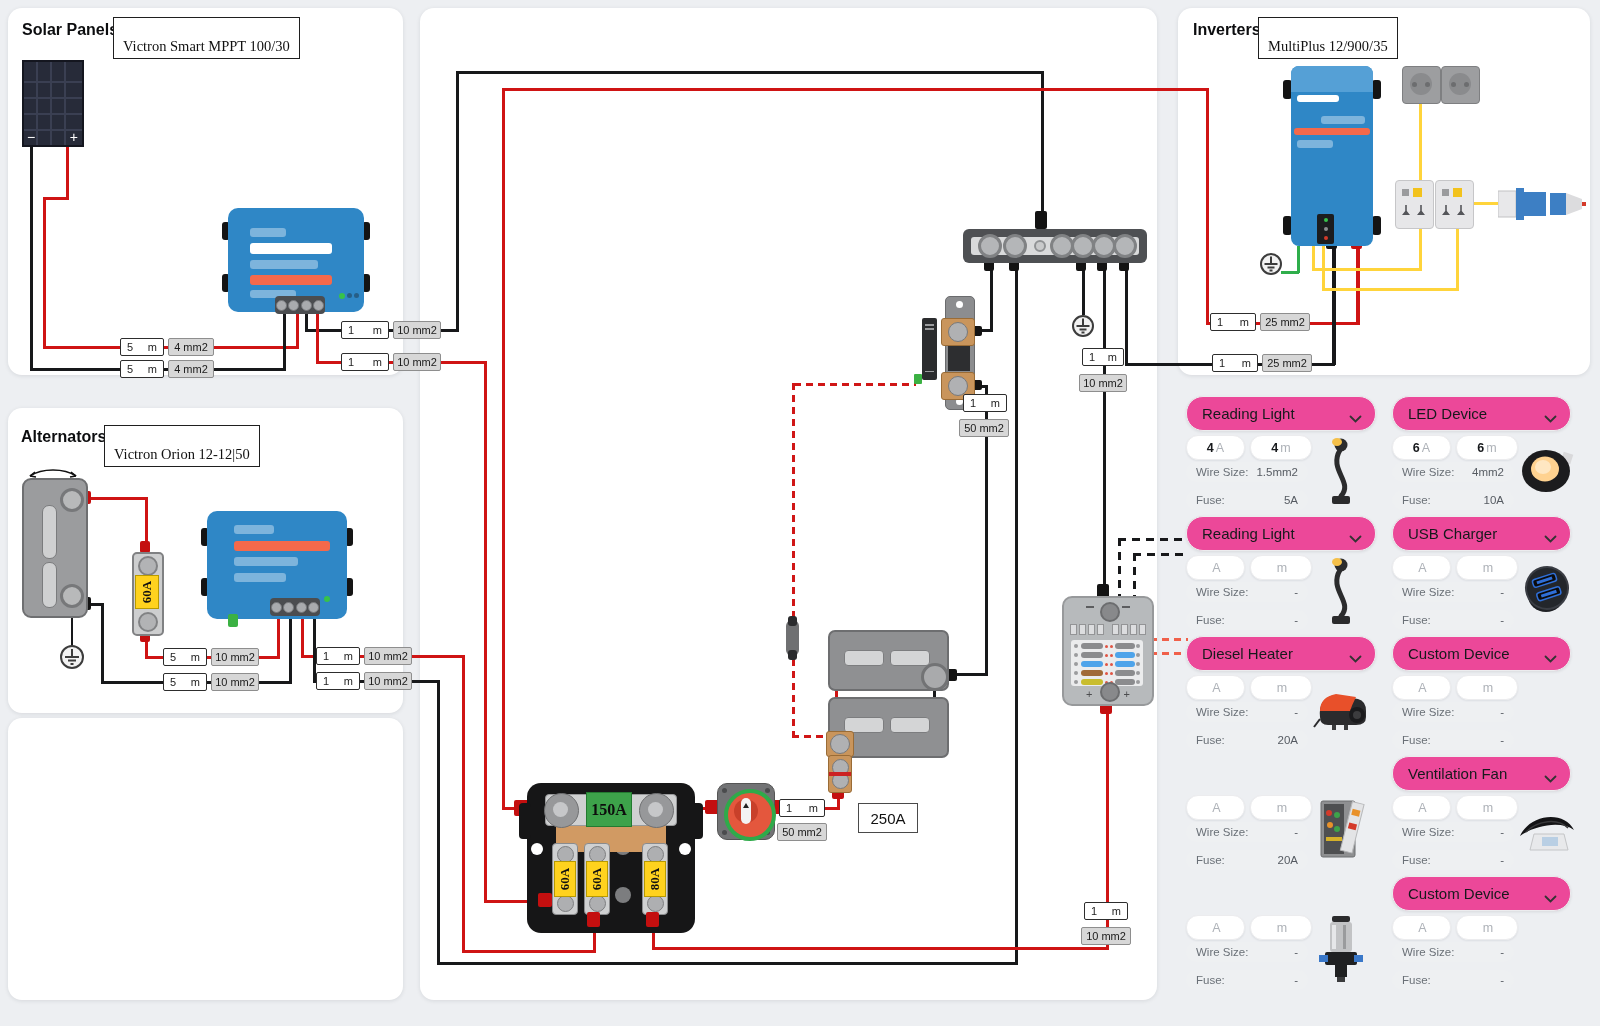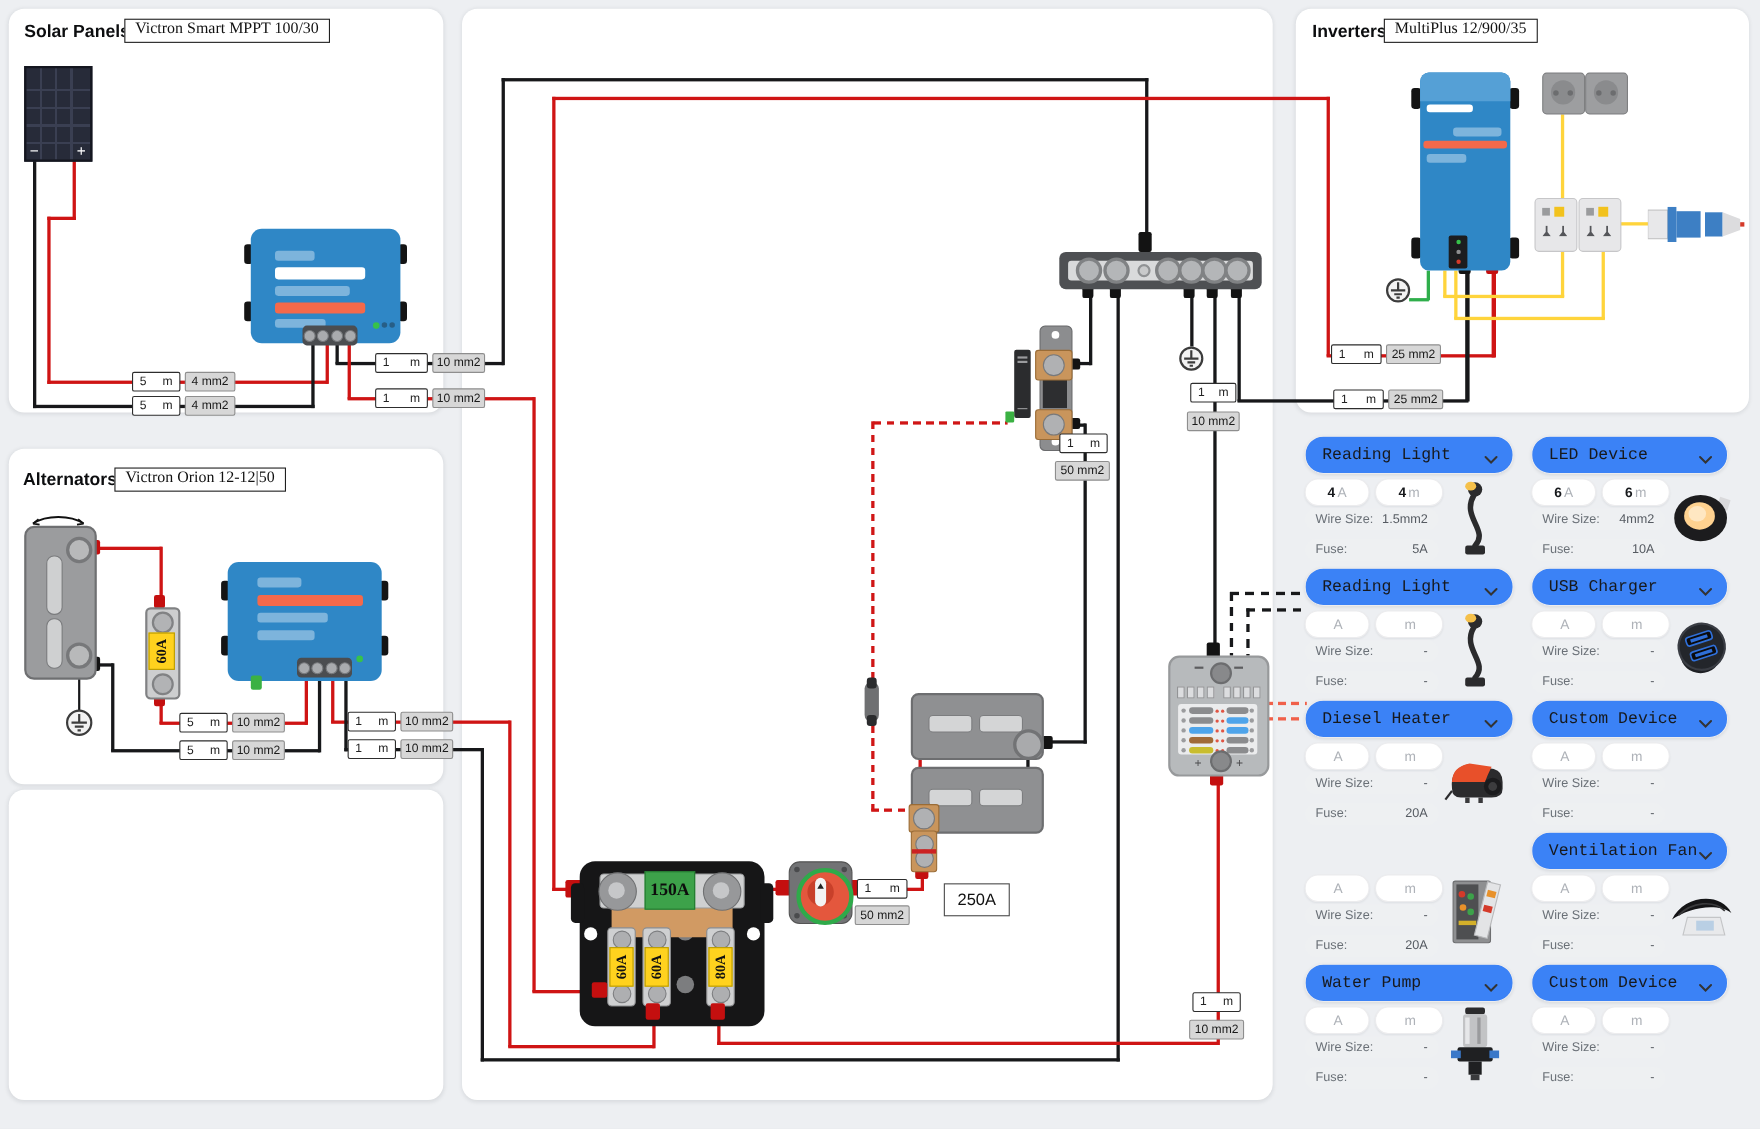--- a/index.html
+++ b/index.html
@@ -1,19 +1,19 @@
 <!DOCTYPE html>
 <html><head>
 <meta charset="utf-8">
 <style>
   html,body{margin:0;padding:0;background:#e9ebee;font-family:"Liberation Sans",sans-serif;}
   #stage{position:relative;width:1600px;height:1026px;background:#edeff2;overflow:hidden;}
   .panel{position:absolute;background:#fff;border-radius:14px;box-shadow:0 1px 4px rgba(20,25,40,.10);z-index:1;}
   .sec-title{position:absolute;font-size:16px;font-weight:700;color:#0c0d0f;z-index:25;}
-  .dev-box{position:absolute;border:1.7px solid #1f1f1f;background:#fff;padding:0 9px 3px;font-family:"Liberation Serif",serif;font-size:14.5px;color:#111;z-index:25;white-space:nowrap;}
+  .dev-box{position:absolute;border:1.7px solid #1f1f1f;background:#fff;padding:20px 9px 3px;font-family:"Liberation Serif",serif;font-size:14.5px;color:#111;z-index:25;white-space:nowrap;}
   
   .wire{position:absolute;z-index:5;}
   .wh{height:3px;} .wv{width:3px;}
   .red{background:#cf1414;} .blk{background:#17181a;} .yel{background:#ffd43b;} .grn{background:#2fae4b;}
   .dbh{position:absolute;height:3px;background:repeating-linear-gradient(90deg,#17181a 0 8px,transparent 8px 14px);z-index:5;}
   .dbv{position:absolute;width:3px;background:repeating-linear-gradient(180deg,#17181a 0 8px,transparent 8px 14px);z-index:5;}
   .drh{position:absolute;height:3px;background:repeating-linear-gradient(90deg,#f0604a 0 7px,transparent 7px 12px);z-index:5;}
   .dsh{position:absolute;height:2.5px;background:repeating-linear-gradient(90deg,#d01616 0 7px,transparent 7px 12px);z-index:5;}
   .dsv{position:absolute;width:2.5px;background:repeating-linear-gradient(180deg,#d01616 0 7px,transparent 7px 12px);z-index:5;}
   .stub{position:absolute;border-radius:2px;z-index:8;}
@@ -33,21 +33,21 @@
   .busbar .strip{position:absolute;left:8px;top:8px;right:8px;bottom:8px;background:#d9dadb;border-radius:3px;}
   .busbar i{position:absolute;width:18px;height:18px;border-radius:50%;background:#b4b6b8;border:3px solid #808284;top:5px;}
   .busbar em{position:absolute;width:8px;height:8px;border-radius:50%;background:#c9cacb;border:2px solid #909294;top:11px;}
   
   .gnd{position:absolute;z-index:12;}
   
   .rotfuse{position:absolute;display:flex;align-items:center;justify-content:center;background:#ffd21e;border:1px solid #b89a00;font-weight:700;font-size:13px;font-family:"Liberation Serif",serif;color:#111;z-index:13;}
   .rotfuse span{transform:rotate(-90deg);white-space:nowrap;}
   
   .dev-card{position:absolute;z-index:15;height:120px;}
-  .dev-select{position:absolute;left:0;top:0;right:0;height:33px;background:#3b82f6;border:1px solid #ececee;border-radius:17px;box-shadow:0 1px 3px rgba(20,25,40,.10);display:flex;align-items:center;font-family:Liberation Mono, monospace;}
+  .dev-select{position:absolute;left:0;top:0;right:0;height:33px;background:#ec4899;border:1px solid #ececee;border-radius:17px;box-shadow:0 1px 3px rgba(20,25,40,.10);display:flex;align-items:center;}
   .dev-select .lbl{padding-left:15px;font-size:15px;color:#17191c;}
   .dev-select .chev{position:absolute;right:13px;top:12px;}
   .pill{position:absolute;height:23px;background:#fff;border:1px solid #ececee;border-radius:12px;box-shadow:0 1px 2px rgba(20,25,40,.07);display:flex;align-items:center;justify-content:center;font-size:12.5px;}
   .pill .pv{color:#17191c;font-weight:700;} .pill .pu{color:#aeb2b8;margin-left:2px;}
   .inforow{position:absolute;width:122px;height:20px;background:#eef0f2;border-radius:10px;display:flex;align-items:center;justify-content:space-between;padding:0 10px;box-sizing:border-box;font-size:11.5px;color:#6a7077;}
   .inforow b{font-weight:400;color:#565b62;}
   .dev-icon{position:absolute;left:126px;top:34px;width:58px;height:80px;display:flex;align-items:center;justify-content:center;}
   .batt{position:absolute;background:#8f9092;border:2px solid #6d6e70;border-radius:7px;z-index:10;}
   .batt .slot{position:absolute;top:18px;width:38px;height:14px;background:#d4d5d6;border:1px solid #7c7d7f;border-radius:4px;}
 </style>
@@ -837,26 +837,20 @@
         <svg width="58" height="48">
           <polygon points="12,44 50,44 46,28 16,28" fill="#e8e9eb" stroke="#c4c5c7"></polygon>
           <rect x="24" y="31" width="16" height="9" fill="#b9cfe4"></rect>
           <path d="M2 30 C12 8 46 4 56 24 C42 14 16 20 2 30Z" fill="#141416"></path>
           <path d="M8 26 C20 14 40 12 50 22" stroke="#3a3a3c" stroke-width="1.5" fill="none"></path>
         </svg>
       </div>
   </div>
 
   <div class="dev-card" style="left:1186px;top:876px;width:190px">
-    <div class="dev-select">
-        <span class="lbl">Water Pump</span>
-        <span class="chev"><svg width="13" height="8">
-            <path d="M1.5 1.5l5 5 5-5" fill="none" stroke="#333" stroke-width="1.8" stroke-linecap="round"></path>
-          </svg></span>
-      </div>
     <div class="pill" style="left:0;top:39px;width:57px">
         <span class="pv"></span>
         <span class="pu">A</span>
       </div>
     <div class="pill" style="left:64px;top:39px;width:60px">
         <span class="pv"></span>
         <span class="pu">m</span>
       </div>
     <div class="inforow" style="left:0;top:66px">
         <span>Wire Size:</span>

